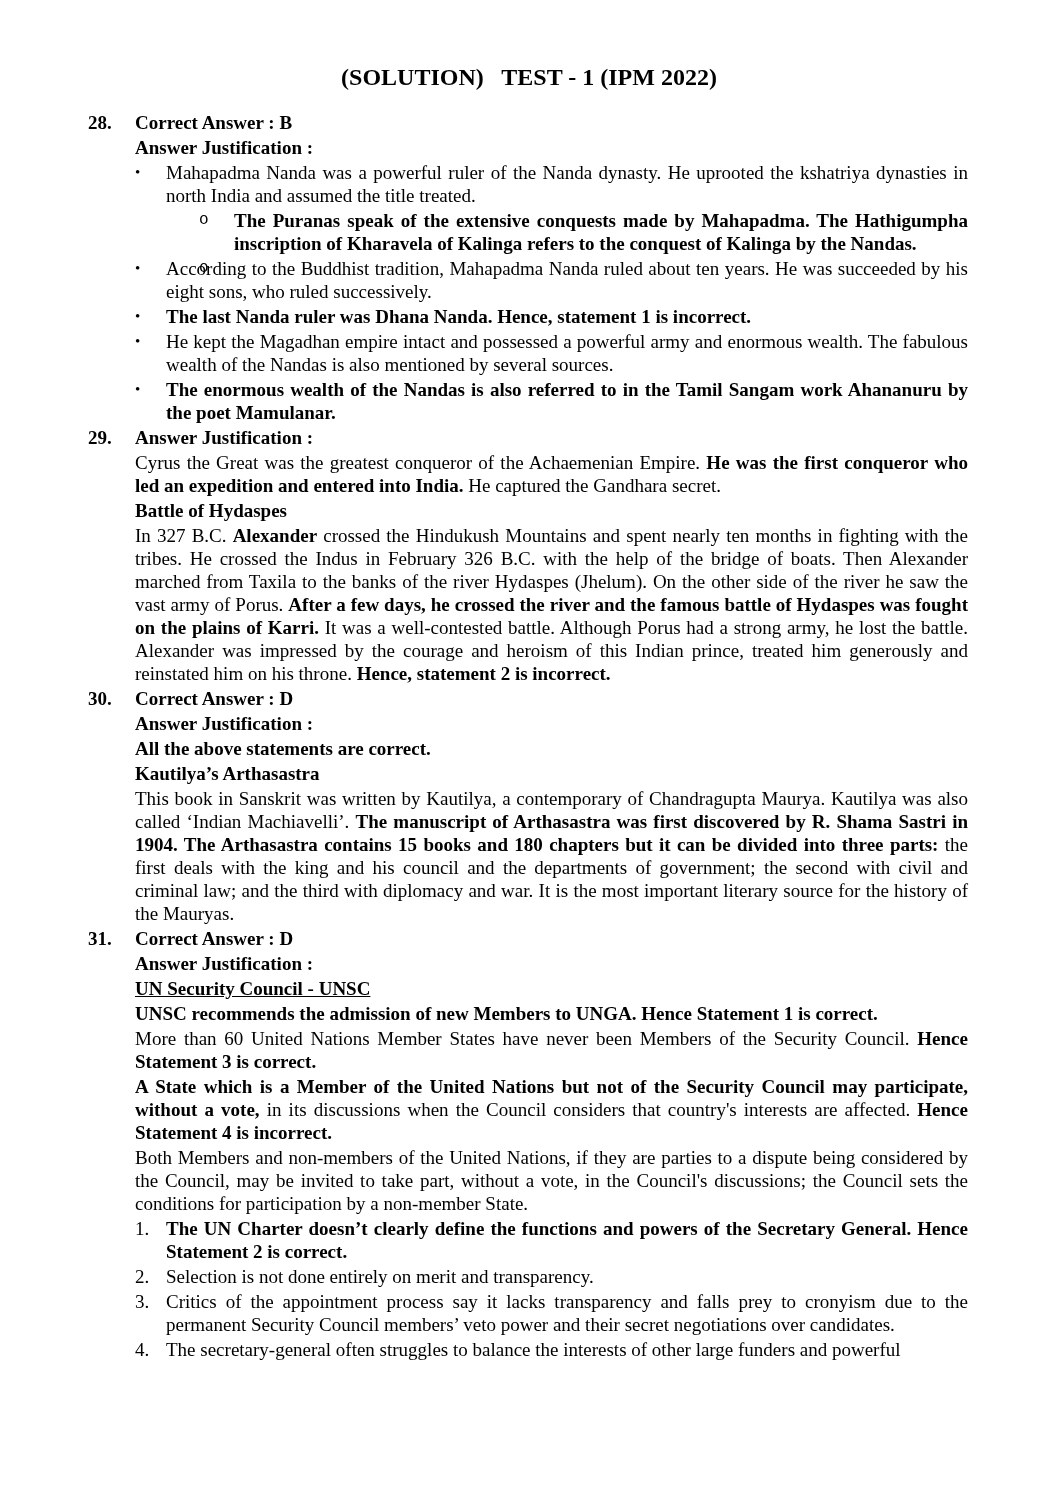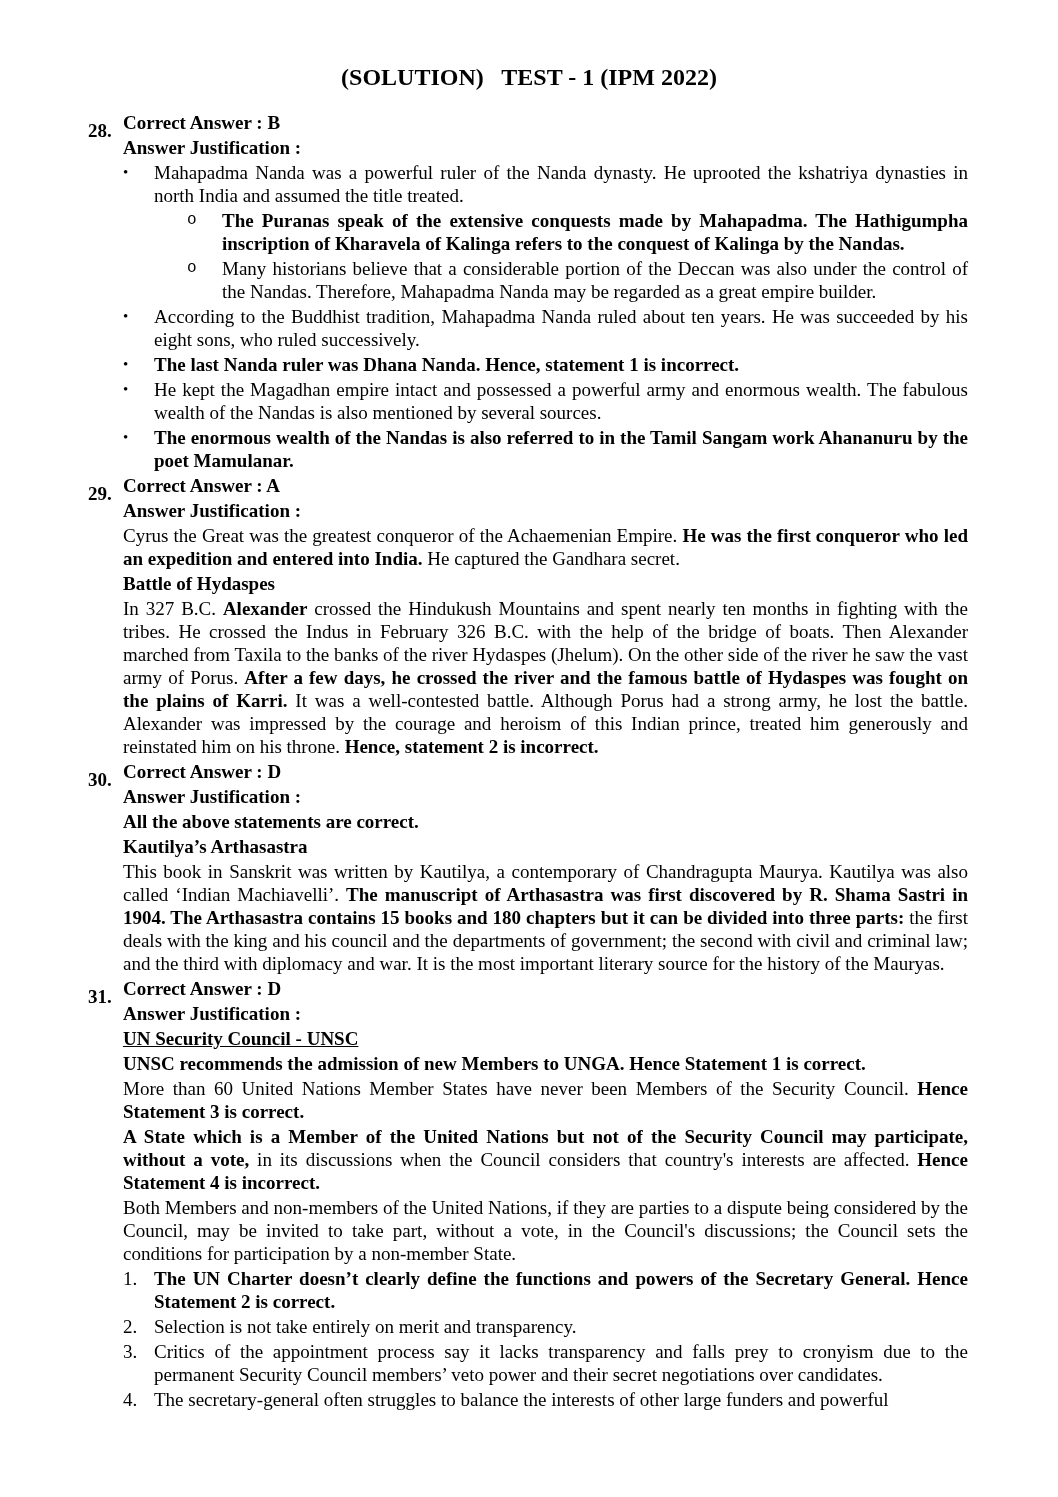--- a/index.html
+++ b/index.html
@@ -33,26 +33,26 @@
     margin: 19px 90px 0 123px;
     font-size: 19px;
     line-height: 23px;
   }
   .question {
     position: relative;
   }
   .qnum {
     position: absolute;
     left: -35px;
-    top: 8px;
+    top: 0;
     font-weight: bold;
     white-space: nowrap;
   }
   .block {
-    margin: 0 0 2px 0;
+    margin: 0 0 2px 12px;
     text-align: justify;
   }
   .bullet {
     position: relative;
     padding-left: 31px;
   }
   .bullet > .marker {
     position: absolute;
     left: 0;
     font-size: 15px;
@@ -84,29 +84,28 @@
 
 <div class="page">
   <h1 class="title">(SOLUTION)   TEST - 1 (IPM 2022)</h1>
   <div class="content">
       <section class="question">
         <span class="qnum">28.</span>
         <div class="block para"><span class="b">Correct Answer : B</span></div>
         <div class="block para"><span class="b">Answer Justification :</span></div>
         <div class="block bullet"><span class="marker">•</span><span>Mahapadma Nanda was a powerful ruler of the Nanda dynasty. He uprooted the </span><span class="i">kshatriya</span><span> dynasties in north India and assumed the title </span><span class="i">treated.</span></div>
         <div class="block sub"><span class="marker">o</span><span class="b">The Puranas speak of the extensive conquests made by Mahapadma. The Hathigumpha inscription of Kharavela of Kalinga refers to the conquest of Kalinga by the Nandas.</span></div>
-        <div class="block sub"><span class="marker">o</span><span>Many historians believe that a considerable portion of the Deccan was also under the control of the Nandas. Therefore, Mahapadma Nanda may be regarded as a great empire builder.</span></div>
+        <div class="block sub"><span class="marker">o</span></div>
         <div class="block bullet"><span class="marker">•</span><span>According to the Buddhist tradition, Mahapadma Nanda ruled about ten years. He was succeeded by his eight sons, who ruled successively.</span></div>
         <div class="block bullet"><span class="marker">•</span><span class="b">The last Nanda ruler was Dhana Nanda. Hence, statement 1 is incorrect.</span></div>
         <div class="block bullet"><span class="marker">•</span><span>He kept the Magadhan empire intact and possessed a powerful army and enormous wealth. The fabulous wealth of the Nandas is also mentioned by several sources.</span></div>
         <div class="block bullet"><span class="marker">•</span><span class="b">The enormous wealth of the Nandas is also referred to in the Tamil Sangam work </span><span class="b i">Ahananuru</span><span class="b"> by the poet Mamulanar.</span></div>
       </section>
       <section class="question">
         <span class="qnum">29.</span>
-        <div class="block para"><span class="b">Correct Answer : A</span></div>
         <div class="block para"><span class="b">Answer Justification :</span></div>
         <div class="block para"><span>Cyrus the Great was the greatest conqueror of the Achaemenian Empire. </span><span class="b">He was the first conqueror who led an expedition and entered into India.</span><span> He captured the Gandhara secret.</span></div>
         <div class="block para"><span class="b">Battle of Hydaspes</span></div>
         <div class="block para"><span>In 327 B.C. </span><span class="b">Alexander</span><span> crossed the Hindukush Mountains and spent nearly ten months in fighting with the tribes. He crossed the Indus in February 326 B.C. with the help of the bridge of boats. Then Alexander marched from Taxila to the banks of the river Hydaspes (Jhelum). On the other side of the river he saw the vast army of Porus. </span><span class="b">After a few days, he crossed the river and the famous battle of Hydaspes was fought on the plains of Karri.</span><span> It was a well-contested battle. Although Porus had a strong army, he lost the battle. Alexander was impressed by the courage and heroism of this Indian prince, treated him generously and reinstated him on his throne. </span><span class="b">Hence, statement 2 is incorrect.</span></div>
       </section>
       <section class="question">
         <span class="qnum">30.</span>
         <div class="block para"><span class="b">Correct Answer : D</span></div>
         <div class="block para"><span class="b">Answer Justification :</span></div>
         <div class="block para"><span class="b">All the above statements are correct.</span></div>
@@ -116,18 +115,18 @@
       <section class="question">
         <span class="qnum">31.</span>
         <div class="block para"><span class="b">Correct Answer : D</span></div>
         <div class="block para"><span class="b">Answer Justification :</span></div>
         <div class="block para"><span class="b u">UN Security Council - UNSC</span></div>
         <div class="block para"><span class="b">UNSC recommends the admission of new Members to UNGA. Hence Statement 1 is correct.</span></div>
         <div class="block para"><span>More than 60 United Nations Member States have never been Members of the Security Council. </span><span class="b">Hence Statement 3 is correct.</span></div>
         <div class="block para"><span class="b">A State which is a Member of the United Nations but not of the Security Council may participate, without a vote,</span><span> in its discussions when the Council considers that country's interests are affected. </span><span class="b">Hence Statement 4 is incorrect.</span></div>
         <div class="block para"><span>Both Members and non-members of the United Nations, if they are parties to a dispute being considered by the Council, may be invited to take part, without a vote, in the Council's discussions; the Council sets the conditions for participation by a non-member State.</span></div>
         <div class="block num"><span class="marker">1.</span><span class="b">The UN Charter doesn’t clearly define the functions and powers of the Secretary General. Hence Statement 2 is correct.</span></div>
-        <div class="block num"><span class="marker">2.</span><span>Selection is not take entirely on merit and transparency.</span></div>
+        <div class="block num"><span class="marker">2.</span><span>Selection is not done entirely on merit and transparency.</span></div>
         <div class="block num"><span class="marker">3.</span><span>Critics of the appointment process say it lacks transparency and falls prey to cronyism due to the permanent Security Council members’ veto power and their secret negotiations over candidates.</span></div>
         <div class="block num"><span class="marker">4.</span><span>The secretary-general often struggles to balance the interests of other large funders and powerful</span></div>
       </section>
     </div>
 </div>
 
 </body></html>

